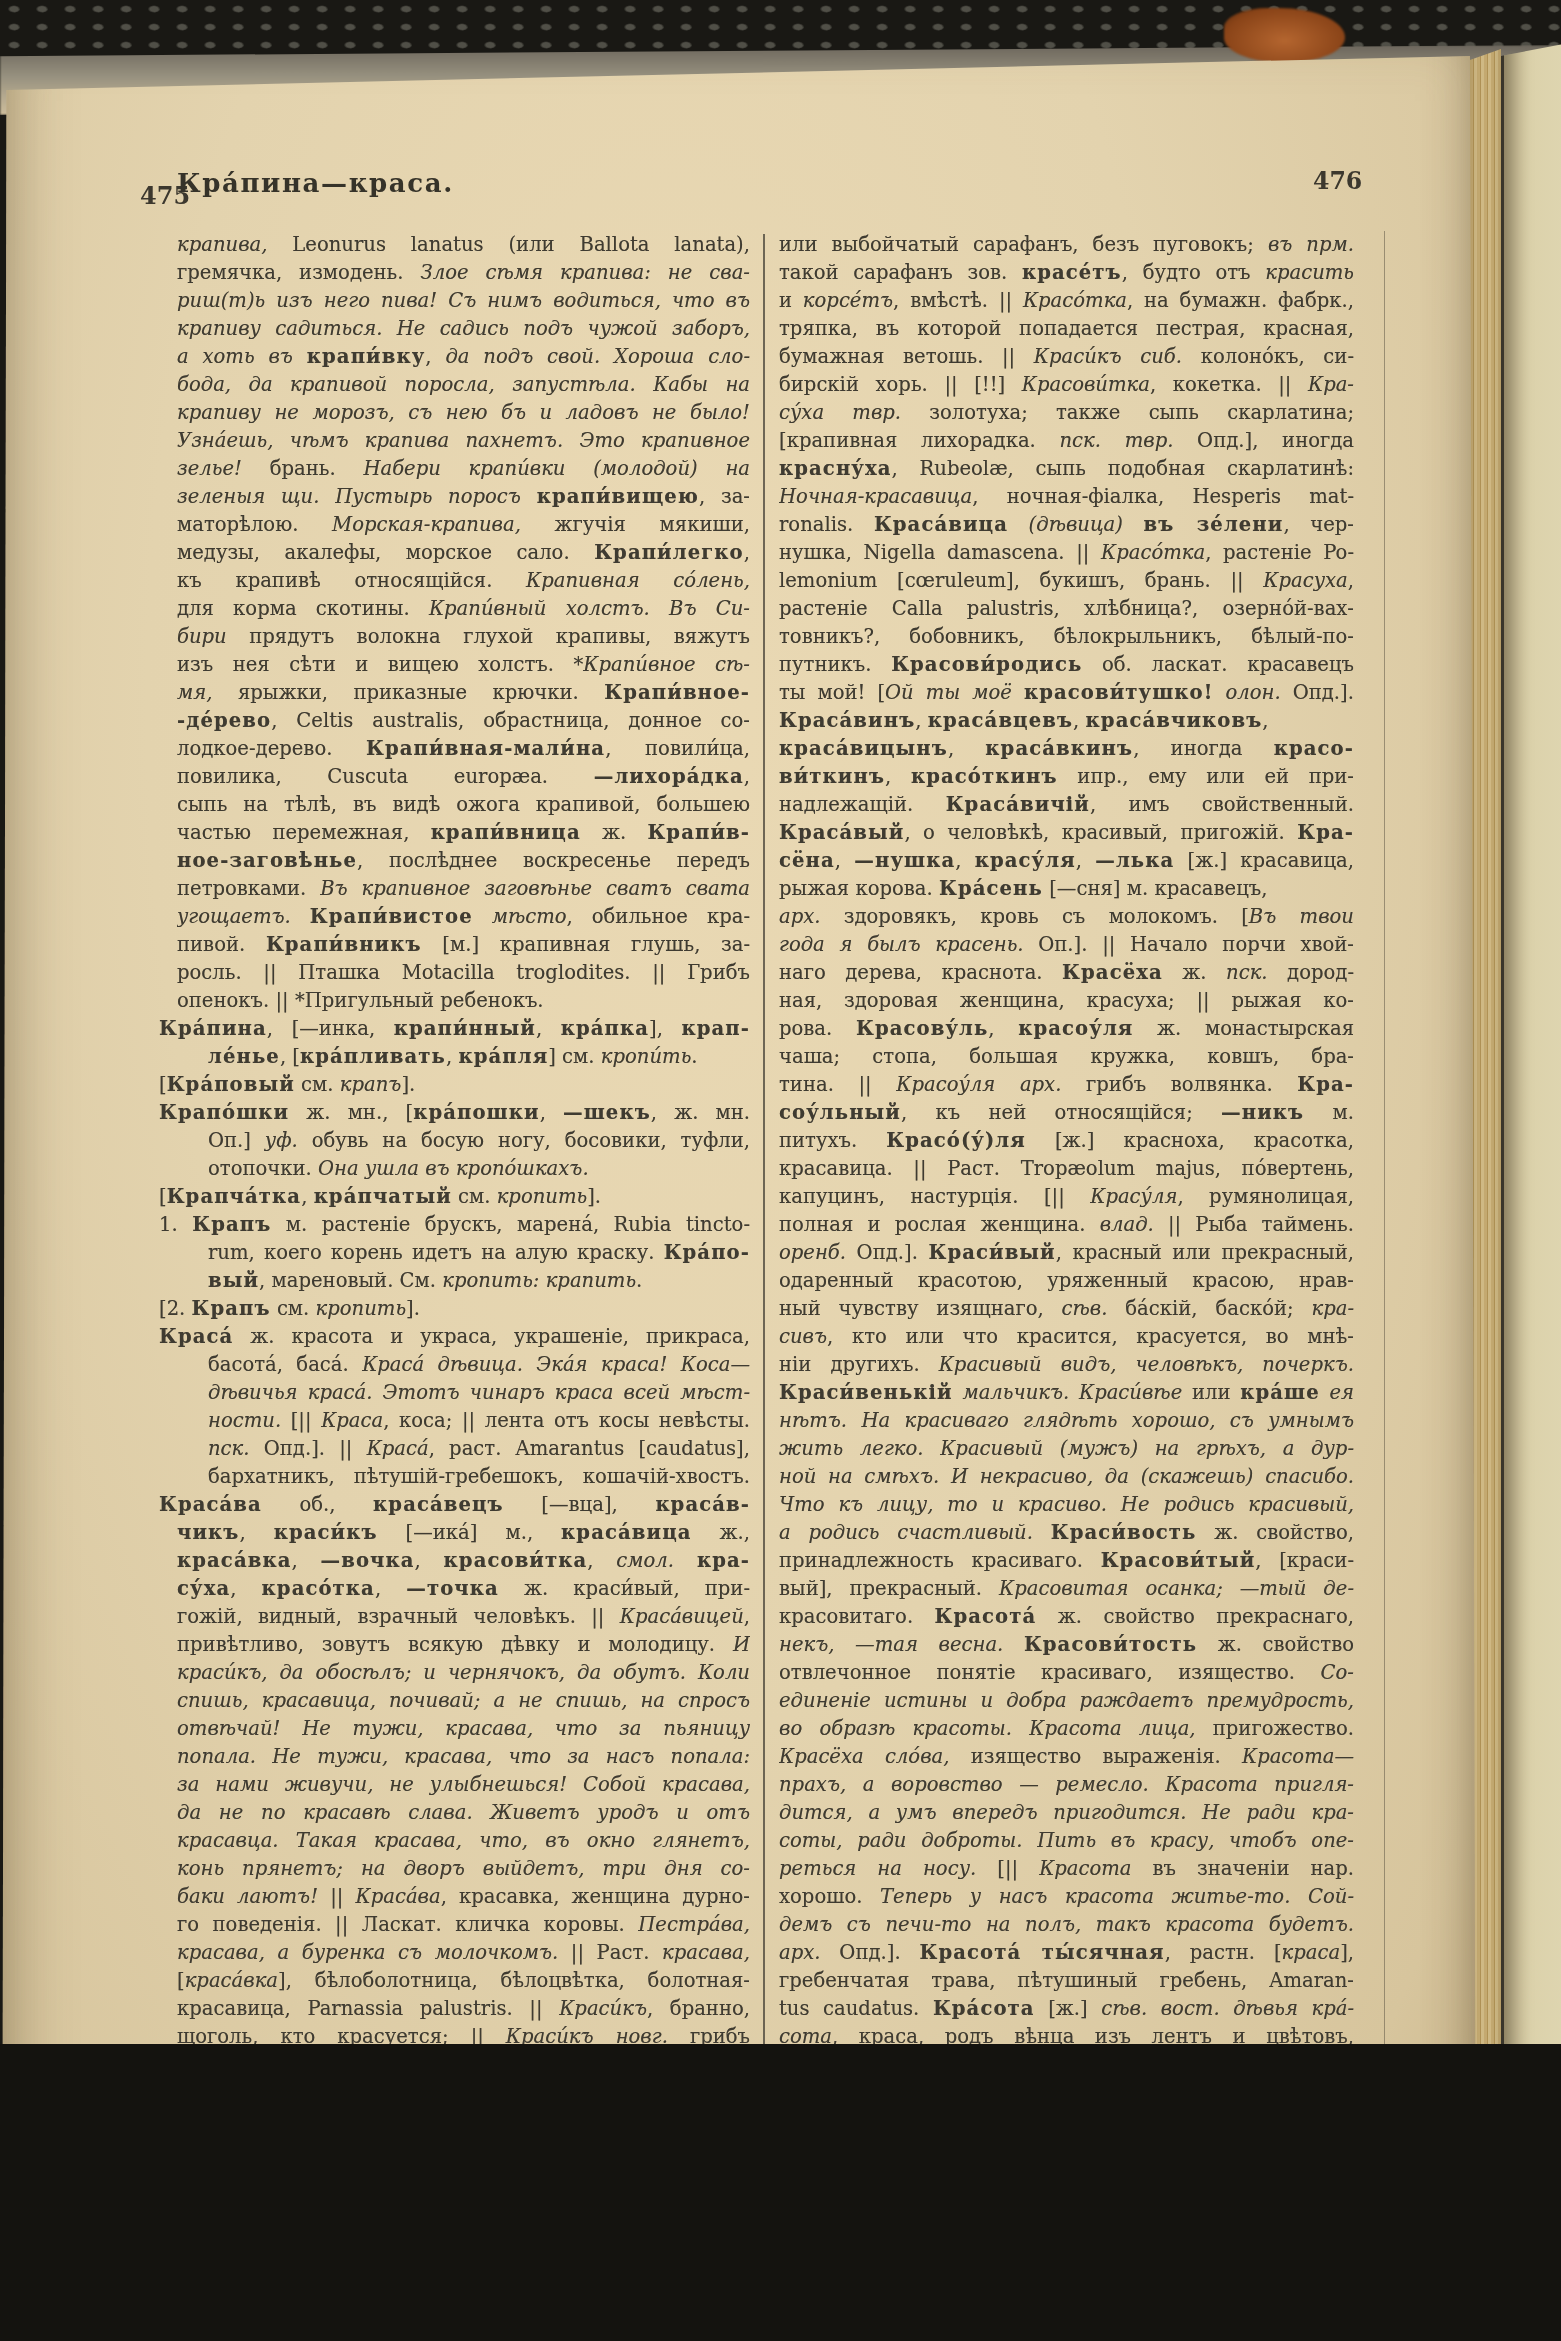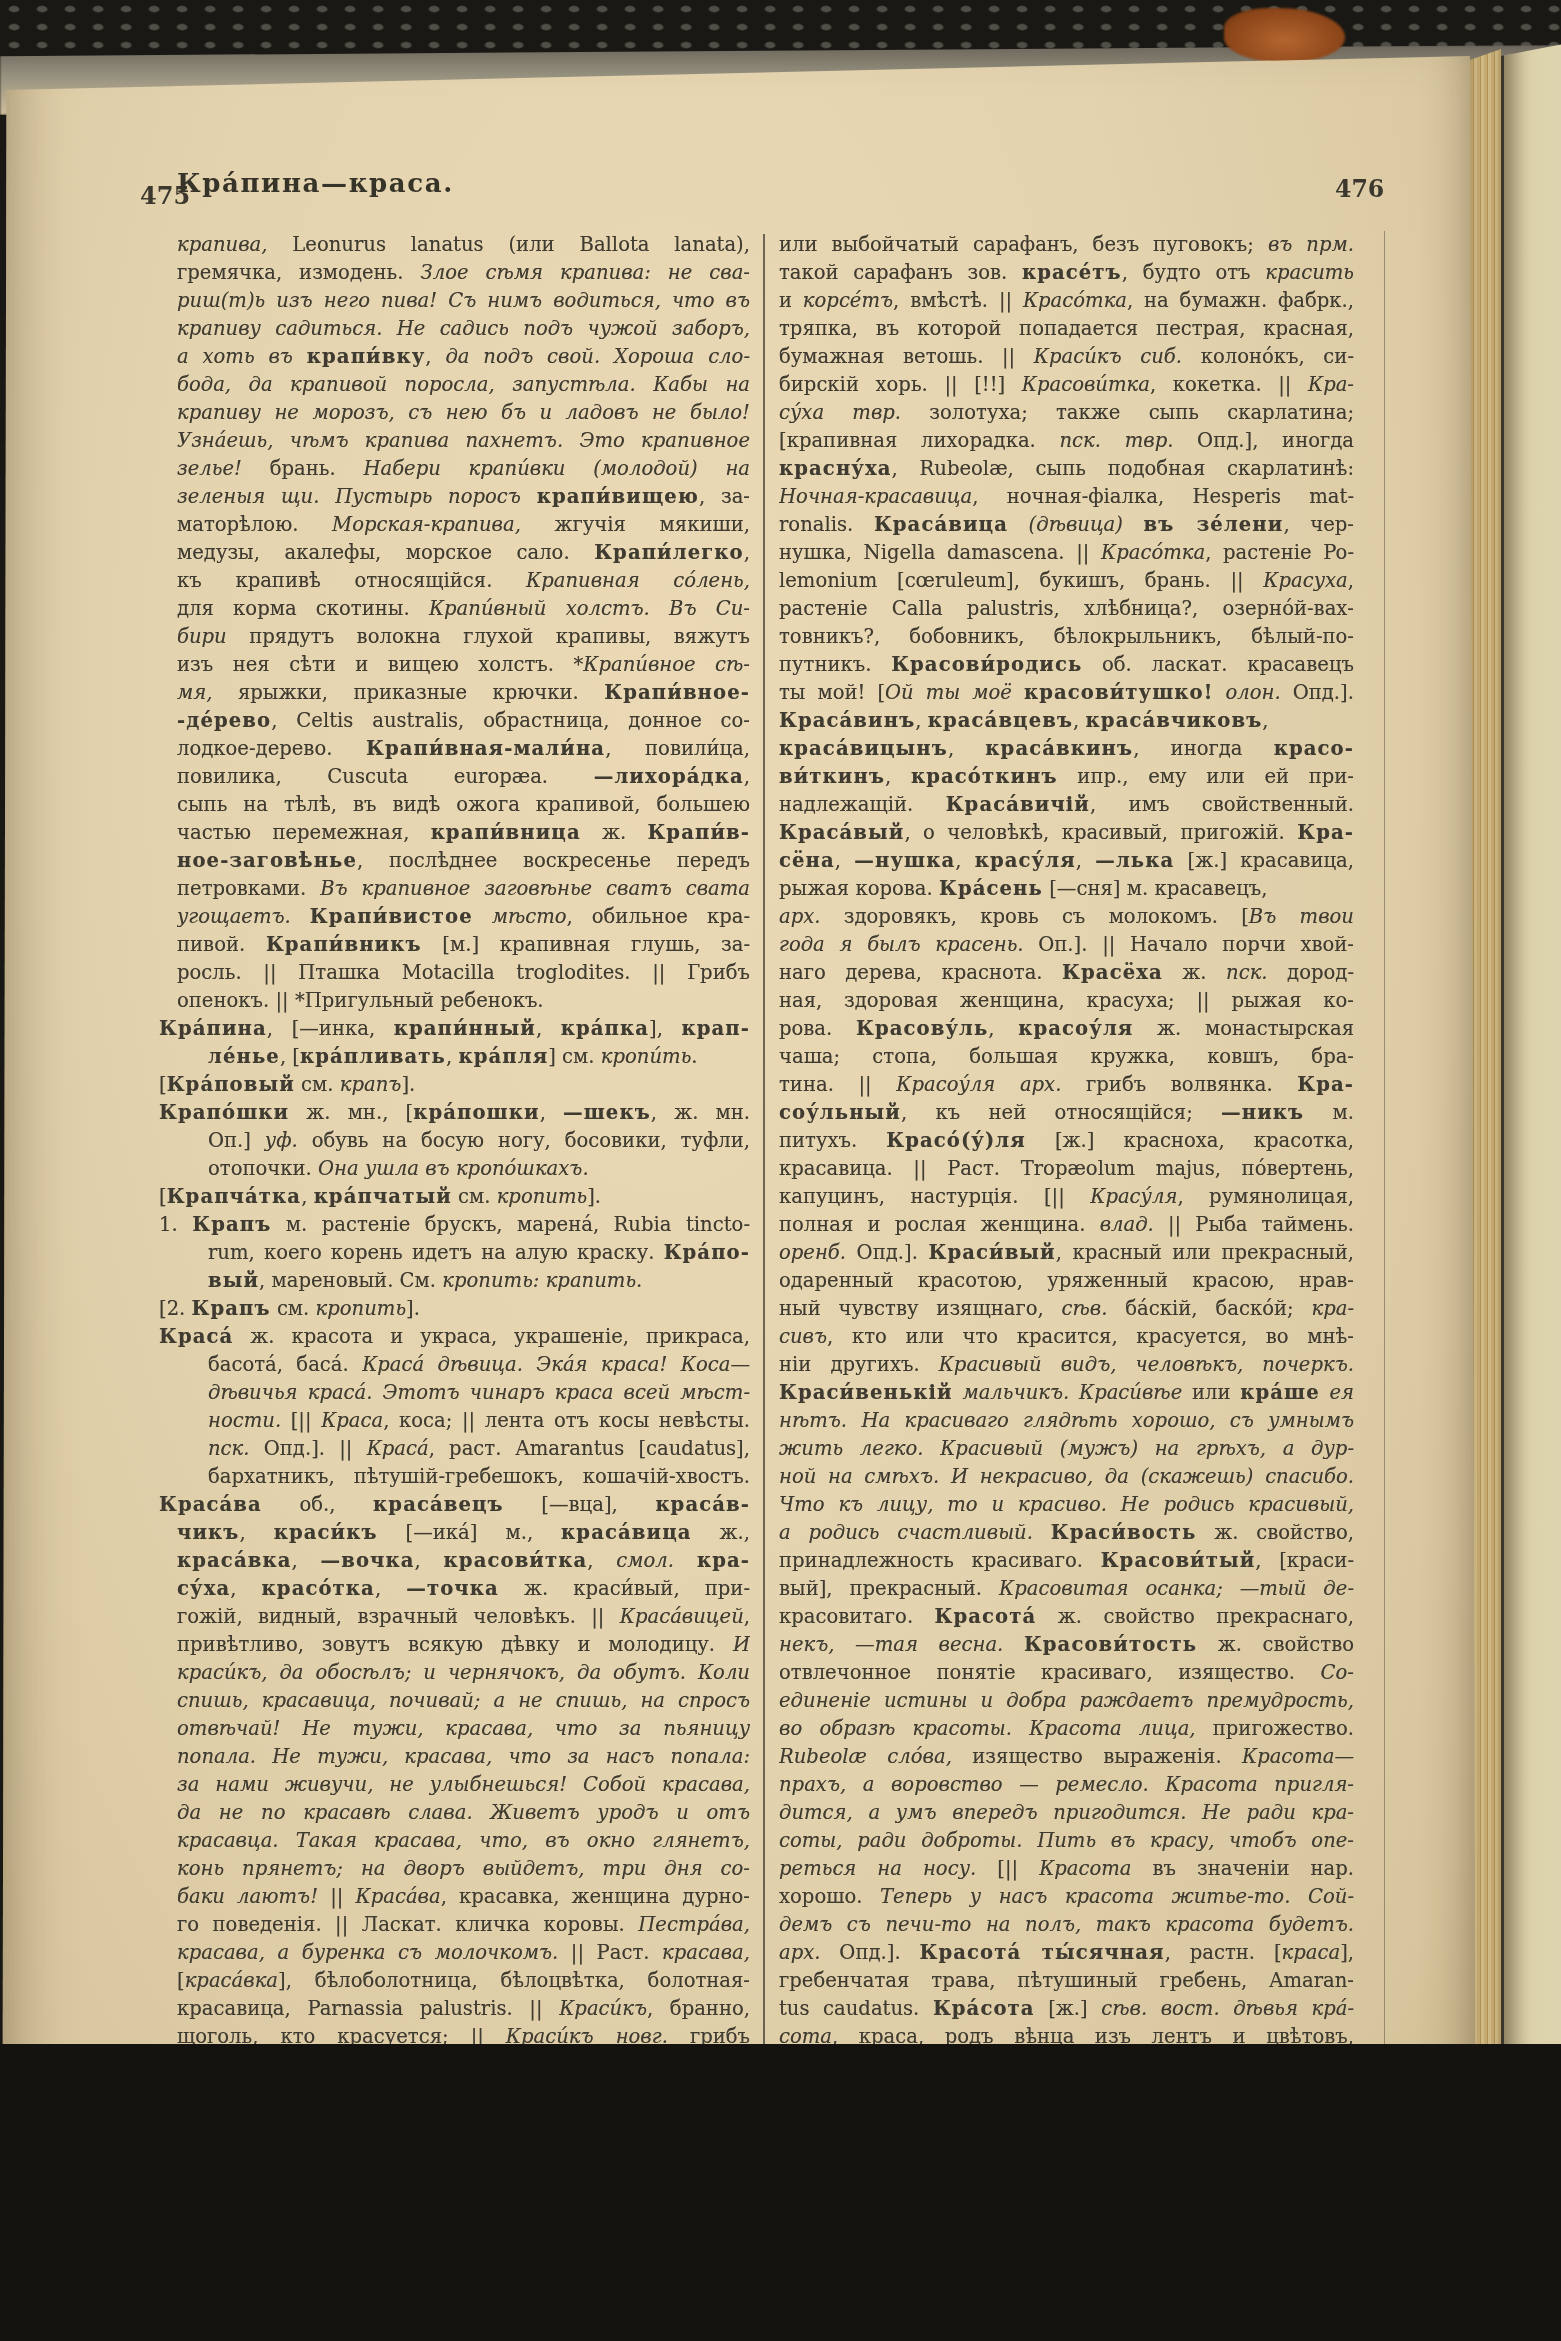--- a/index.html
+++ b/index.html
@@ -38,21 +38,21 @@
   
   .page{position:absolute;left:0;top:0;width:1478px;height:2342px;
     background:radial-gradient(ellipse at 45% 30%,#ead9b4 0%,#e3d3ae 45%,#d7c59d 85%,#c9b489 100%);
     clip-path:polygon(6.4px 90px,1470px 56px,1476px 2342px,2.1px 2342px);
     box-shadow:inset 32px 0 64px -21.4px rgba(92,74,44,.35),
                inset -21.4px 0 48px -16px rgba(92,74,44,.4),
                inset 0 38px 70px -21.4px rgba(92,74,44,.4);}
 
   .pn{position:absolute;color:#3c382e;font-weight:bold;}
   .pn-left{left:140px;top:181px;font-size:24px;}
-  .pn-right{left:1313px;top:175px;font-size:23.6px;margin-left:22px;}
+  .pn-right{left:1313px;top:167px;font-size:23.6px;}
   .running-head{position:absolute;left:177px;top:168px;width:1176px;text-align:left;
     font-size:26px;font-weight:bold;letter-spacing:1.6px;color:#363329;}
 
   .col{position:absolute;top:231px;}
   .col1{left:177px;width:573px;}
   .col2{left:779px;width:575px;}
 
   .line{height:28px;line-height:28px;font-size:19.6px;color:#3f3b31;
     text-align:justify;text-align-last:justify;overflow:hidden;
     text-shadow:0 0 0.5px rgba(60,55,45,.45);}
@@ -200,21 +200,21 @@
         <div class="line"><span class="i">ной на смѣхъ. И некрасиво, да (скажешь) спасибо.</span></div>
         <div class="line"><span class="i">Что къ лицу, то и красиво. Не родись красивый,</span></div>
         <div class="line"><span class="i">а родись счастливый.</span><span class=""> </span><span class="b ">Краси́вость</span><span class=""> ж. свойство,</span></div>
         <div class="line"><span class="">принадлежность красиваго. </span><span class="b ">Красови́тый</span><span class="">, [краси-</span></div>
         <div class="line"><span class="">вый], прекрасный. </span><span class="i">Красовитая осанка; —тый де-</span></div>
         <div class="line"><span class="">красовитаго. </span><span class="b ">Красота́</span><span class=""> ж. свойство прекраснаго,</span></div>
         <div class="line"><span class="i">некъ, —тая весна.</span><span class=""> </span><span class="b ">Красови́тость</span><span class=""> ж. свойство</span></div>
         <div class="line"><span class="">отвлечонное понятіе красиваго, изящество. </span><span class="i">Со-</span></div>
         <div class="line"><span class="i">единеніе истины и добра раждаетъ премудрость,</span></div>
         <div class="line"><span class="i">во образѣ красоты. Красота лица,</span><span class=""> пригожество.</span></div>
-        <div class="line"><span class="i">Rubeolæ сло́ва,</span><span class=""> изящество выраженія. </span><span class="i">Красота—</span></div>
+        <div class="line"><span class="i">Красёха сло́ва,</span><span class=""> изящество выраженія. </span><span class="i">Красота—</span></div>
         <div class="line"><span class="i">прахъ, а воровство — ремесло. Красота пригля-</span></div>
         <div class="line"><span class="i">дится, а умъ впередъ пригодится. Не ради кра-</span></div>
         <div class="line"><span class="i">соты, ради доброты. Пить въ красу, чтобъ опе-</span></div>
         <div class="line"><span class="i">реться на носу.</span><span class=""> [|| </span><span class="i">Красота</span><span class=""> въ значеніи нар.</span></div>
         <div class="line"><span class="">хорошо. </span><span class="i">Теперь у насъ красота житье-то. Сой-</span></div>
         <div class="line"><span class="i">демъ съ печи-то на полъ, такъ красота будетъ.</span></div>
         <div class="line"><span class="i">арх.</span><span class=""> Опд.]. </span><span class="b ">Красота́ ты́сячная</span><span class="">, растн. [</span><span class="i">краса</span><span class="">],</span></div>
         <div class="line"><span class="">гребенчатая трава, пѣтушиный гребень, Amaran-</span></div>
         <div class="line"><span class="">tus caudatus. </span><span class="b ">Кра́сота</span><span class=""> [ж.] </span><span class="i">сѣв. вост. дѣвья кра́-</span></div>
         <div class="line"><span class="i">сота</span><span class="">, краса, родъ вѣнца изъ лентъ и цвѣтовъ,</span></div>

